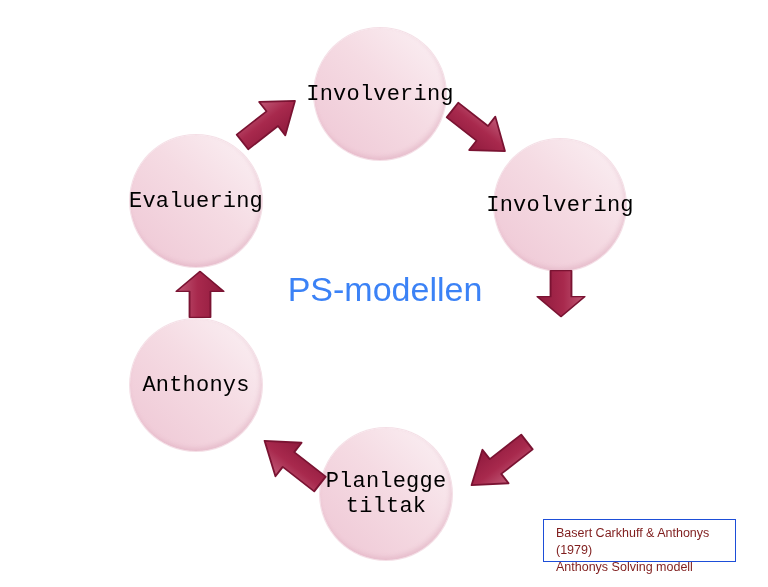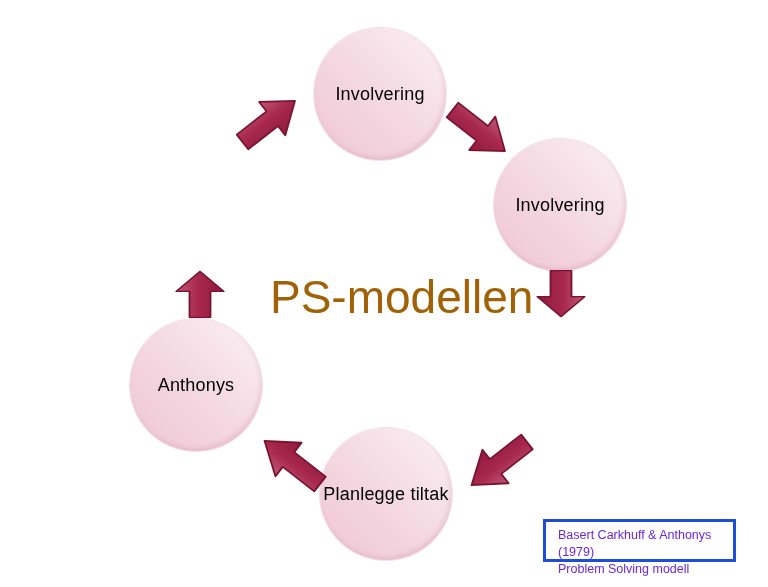--- a/index.html
+++ b/index.html
@@ -22,52 +22,53 @@
     border-radius: 50%;
     background: linear-gradient(225deg, #fbf2f5 0%, #f5dbe3 45%, #eec6d4 100%);
     box-shadow: inset -2px -3px 4px rgba(205,140,165,0.28),
                 0 0 0 1px rgba(230,185,200,0.45);
     display: flex;
     align-items: center;
     justify-content: center;
     text-align: center;
   }
   .circle span {
-    font-size: 18px;
+    font-size: 22px;
     color: #000000;
     letter-spacing: 0.2px;
+    font-family: Liberation Mono, monospace;
   }
   .arrow {
     position: absolute;
     width: 80px;
     height: 56px;
   }
   .arrow svg { display: block; width: 100%; height: 100%; overflow: visible; }
   .title {
     position: absolute;
     left: 270px;
     top: 270px;
     width: 230px;
     text-align: center;
-    font-size: 46px;
-    color: #a16207;
+    font-size: 34px;
+    color: #3b82f6;
     white-space: nowrap;
   }
   .caption-box {
     position: absolute;
     left: 543px;
     top: 519px;
     width: 193px;
     height: 43px;
-    border: 3px solid #1d4ed8;
+    border: 1px solid #1d4ed8;
     box-sizing: border-box;
     padding: 5px 4px 0 12px;
     font-size: 12.5px;
     line-height: 1.35;
-    color: #6d28d9;
+    color: #7f1d1d;
     background: #ffffff;
   }
   
   .arrow-ne   { left: 228px; top:  94px; transform: rotate(-38deg)  scale(0.90,0.85); }
   .arrow-se   { left: 438px; top: 102px; transform: rotate(38deg)   scale(0.90,0.85); }
   .arrow-down { left: 521px; top: 265px; transform: rotate(90deg)   scale(0.62,0.95); }
   .arrow-sw   { left: 460px; top: 435px; transform: rotate(142deg)  scale(0.95,0.85); }
   .arrow-nw   { left: 253px; top: 435px; transform: rotate(-142deg) scale(0.95,0.85); }
   .arrow-up   { left: 160px; top: 267px; transform: rotate(-90deg)  scale(0.62,0.95); }
 
@@ -101,20 +102,23 @@
   </div>
   <div class="circle c-kartlegging">
     <span>Involvering</span>
   </div>
   <div class="circle c-planlegge">
     <span>Planlegge tiltak</span>
   </div>
   <div class="circle c-handling">
     <span>Anthonys</span>
   </div>
+  <div class="circle c-evaluering">
+    <span>Evaluering</span>
+  </div>
 
   <div class="arrow arrow-ne">
     <svg viewBox="0 0 80 56">
         <path d="M4 17 H46 V3 L78 28 L46 53 V39 H4 Z" fill="url(#arrowGrad)" stroke="#7a1332" stroke-width="2" stroke-linejoin="round"></path>
       </svg>
   </div>
   <div class="arrow arrow-se">
     <svg viewBox="0 0 80 56">
         <path d="M4 17 H46 V3 L78 28 L46 53 V39 H4 Z" fill="url(#arrowGrad)" stroke="#7a1332" stroke-width="2" stroke-linejoin="round"></path>
       </svg>
@@ -135,16 +139,16 @@
       </svg>
   </div>
   <div class="arrow arrow-up">
     <svg viewBox="0 0 80 56">
         <path d="M4 17 H46 V3 L78 28 L46 53 V39 H4 Z" fill="url(#arrowGrad)" stroke="#7a1332" stroke-width="2" stroke-linejoin="round"></path>
       </svg>
   </div>
 
   <div class="caption-box">
     <div>Basert Carkhuff &amp; Anthonys (1979)</div>
-    <div>Problem Solving modell</div>
+    <div>Anthonys Solving modell</div>
   </div>
 
 </div>
 
 </body></html>

